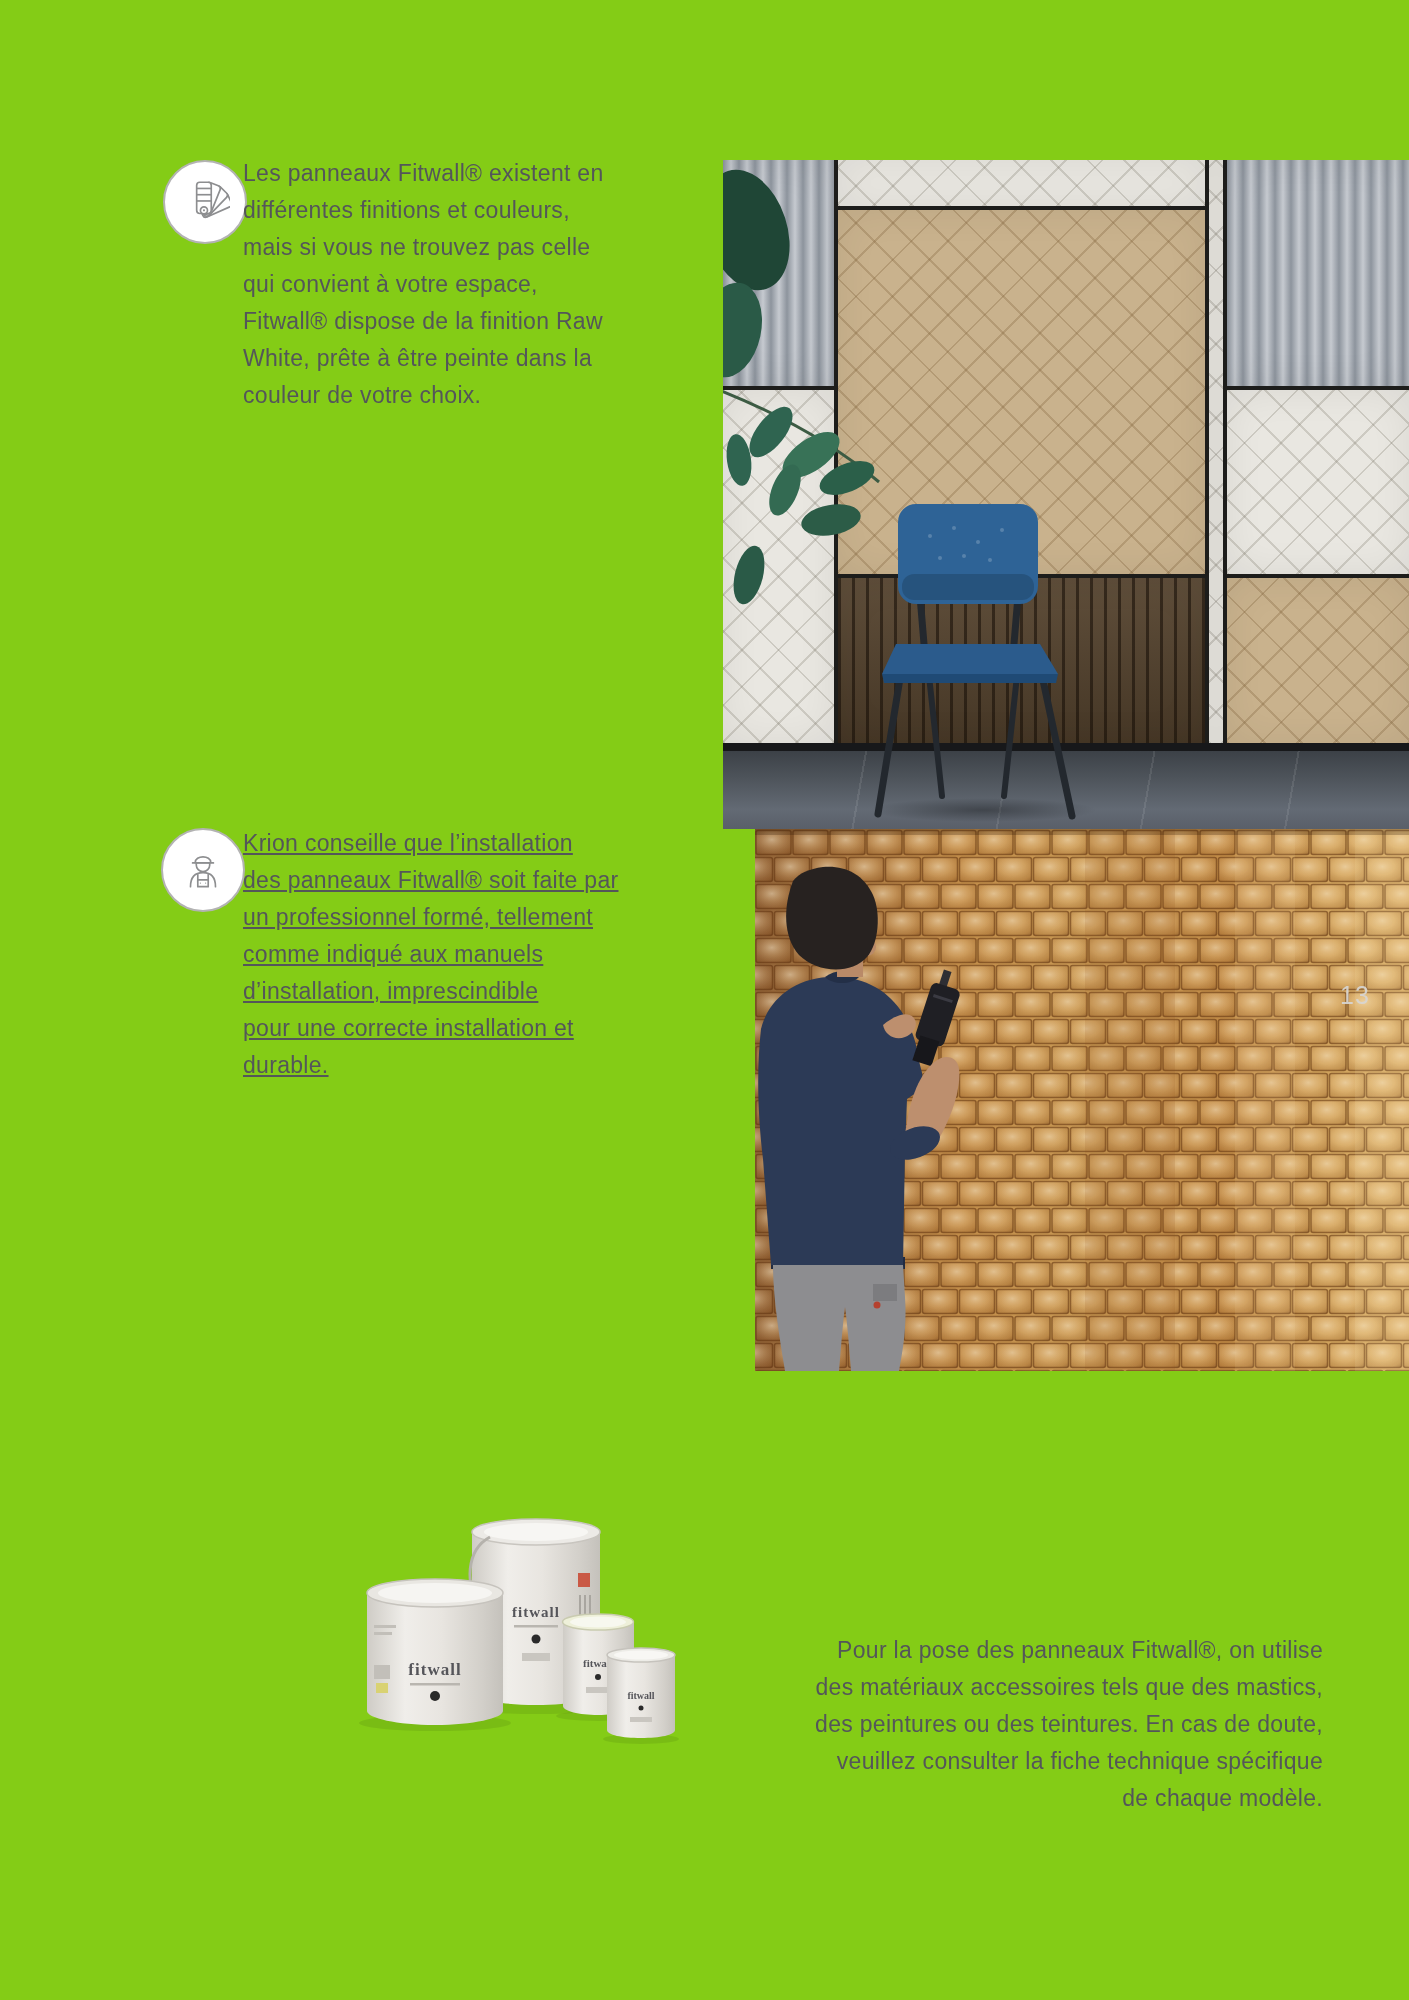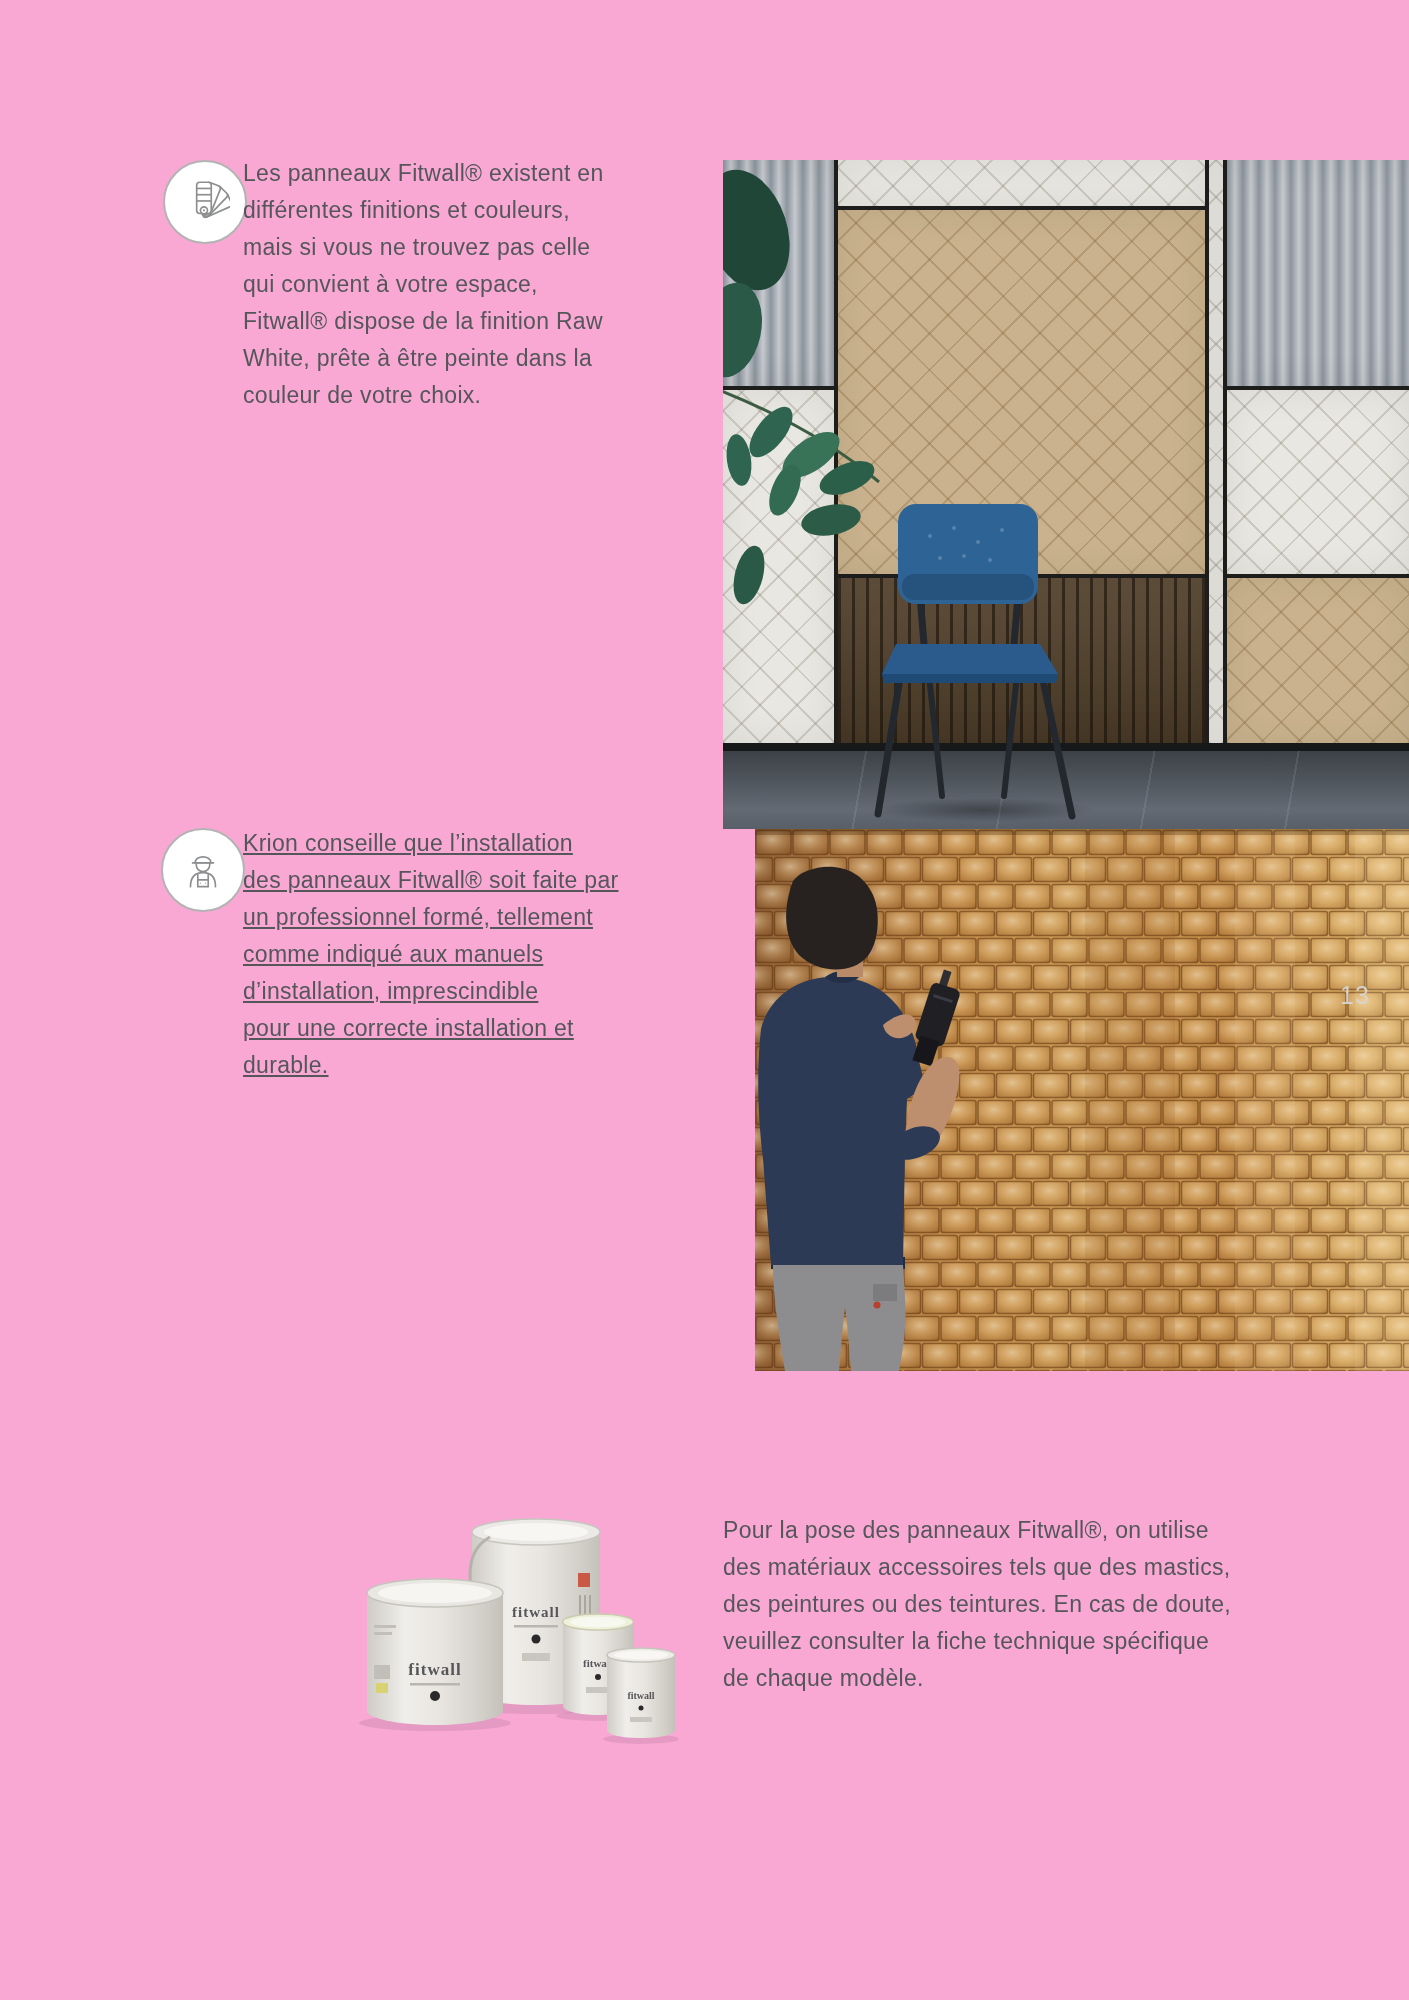--- a/index.html
+++ b/index.html
@@ -1,19 +1,19 @@
 <!DOCTYPE html>
 <html><head>
 <meta charset="utf-8">
 <style>
   html,body{margin:0;padding:0;background:#ffffff;}
   .page{
     position:relative;
     width:1409px;height:2000px;
-    background:#f9a8d4;
+    background:#84cc16;
     font-family:"Liberation Sans", sans-serif;
     overflow:hidden;
   }
   
   .para{
     position:absolute;
     white-space:pre-line;
     font-size:23px;
     line-height:37px;
     letter-spacing:0.3px;
@@ -301,19 +301,19 @@
     <g>
       <path d="M255,140 L255,215 C255,220 270,223 289,223 C308,223 323,220 323,215 L323,140 Z" fill="url(#canBody)"></path>
       <ellipse cx="289" cy="140" rx="34" ry="7" fill="#edece7" stroke="#c6c3bd" stroke-width="1.5"></ellipse>
       <ellipse cx="289" cy="140" rx="27" ry="4.5" fill="#f8f7f4"></ellipse>
       <text x="289" y="184" text-anchor="middle" font-family="Liberation Serif, serif" font-weight="bold" font-size="10" fill="#55555a">fitwall</text>
       <circle cx="289" cy="193" r="2.5" fill="#2a2a2a"></circle>
       <rect x="278" y="202" width="22" height="5" fill="#c9c6c0"></rect>
     </g>
   </svg>
 
-  <div class="para" style="left:723px;top:1512px;width:600px;">Pour la pose des panneaux Fitwall®, on utilise
+  <div class="para" style="left:723px;top:1632px;width:600px;text-align:right;">Pour la pose des panneaux Fitwall®, on utilise
 des matériaux accessoires tels que des mastics,
 des peintures ou des teintures. En cas de doute,
 veuillez consulter la fiche technique spécifique
 de chaque modèle.</div>
 
 </div>
 
 </body></html>

